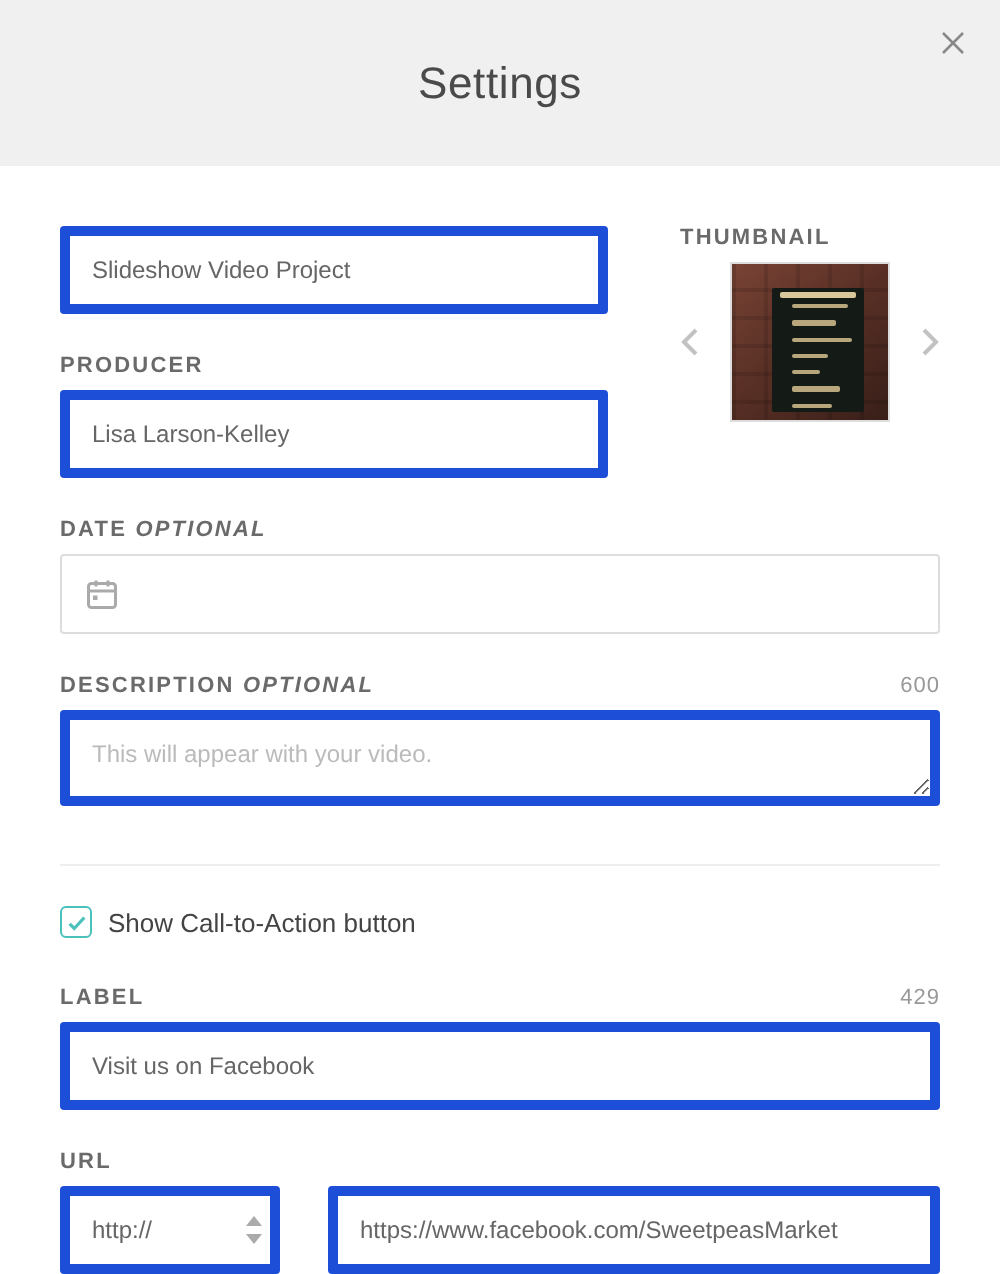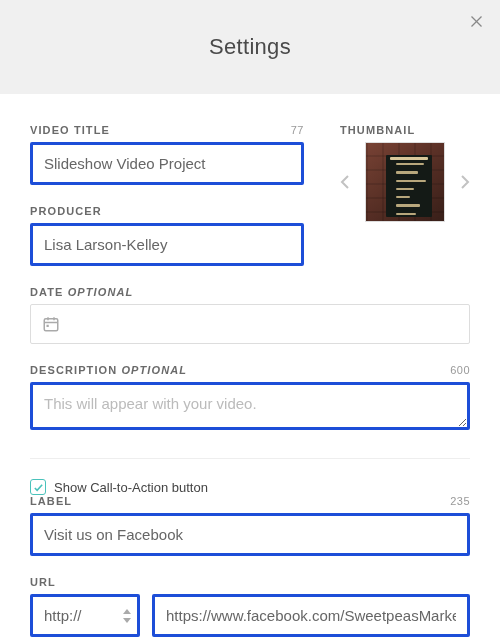--- a/index.html
+++ b/index.html
@@ -6,21 +6,21 @@
     body {
       font-family: -apple-system, BlinkMacSystemFont, "Helvetica Neue", Arial, sans-serif;
       background: #fff;
       width: 500px;
       height: 637px;
       overflow: hidden;
       color: #333;
     }
     .header {
       background: #f0f0f0;
-      height: 94px;
+      height: 83px;
       position: relative;
       display: flex;
       align-items: center;
       justify-content: center;
     }
     .header h1 {
       font-size: 22px;
       font-weight: 400;
       color: #4a4a4a;
       letter-spacing: 0.3px;
@@ -54,24 +54,24 @@
       text-transform: uppercase;
     }
     .field-label .optional { font-style: italic; }
     .counter {
       font-size: 11px;
       color: #999;
       letter-spacing: 0.5px;
     }
     input[type=text], textarea, select {
       width: 100%;
-      border: 3px solid #1d4ed8;
+      border: 5px solid #1d4ed8;
       border-radius: 2px;
       padding: 10px 11px;
-      font-size: 15px;
+      font-size: 12px;
       color: #666;
       font-family: inherit;
       background: #fff;
       outline: none;
     }
     input[type=text]::placeholder, textarea::placeholder { color: #bbb; }
     textarea { resize: both; height: 48px; }
     .date-input {
       display: flex;
       align-items: center;
@@ -144,35 +144,35 @@
     .thumb .signboard .sline:nth-child(6){ width: 14px; }
     .thumb .signboard .sline:nth-child(7){ width: 24px; }
     .thumb .signboard .sline:nth-child(8){ width: 20px; }
     .divider {
       border: 0;
       border-top: 1px solid #eee;
       margin: 8px 30px 20px 30px;
     }
     .checkbox-row {
       display: flex; align-items: center; gap: 8px;
-      margin-bottom: 0;
+      margin-bottom: 24px;
       text-align: right;
     }
     .cbx {
       width: 16px; height: 16px;
       border: 1.5px solid #4ac2bb;
       border-radius: 3px;
       display: flex; align-items: center; justify-content: center;
       color: #4ac2bb;
       cursor: pointer;
       background: #fff;
     }
     .cbx svg { width: 11px; height: 11px; }
     .cbx-label { font-size: 13px; color: #444; }
-    .url-row { display: flex; gap: 12px; }
+    .url-row { display: flex; gap: 24px; }
     .select-wrap {
       position: relative;
       width: 110px;
       flex-shrink: 0;
     }
     .select-wrap select {
       appearance: none;
       -webkit-appearance: none;
       padding-right: 26px;
       color: #666;
@@ -200,24 +200,20 @@
         <line x1="20" y1="4" x2="4" y2="20"></line>
     </svg>
   </div>
 </div>
 
 <div class="content">
   <div class="row">
     <div class="col-left">
 
       <div class="field">
-        <div class="label-line">
-          <div class="field-label">VIDEO TITLE</div>
-          <div class="counter">77</div>
-        </div>
         <input type="text" value="Slideshow Video Project" style="">
       </div>
 
       <div class="field">
         <div class="label-line">
           <div class="field-label">PRODUCER</div>
         </div>
         <input type="text" value="Lisa Larson-Kelley" style="">
       </div>
 
@@ -293,21 +289,21 @@
       <svg viewBox="0 0 24 24" fill="none" stroke="currentColor" stroke-width="3.5">
           <polyline points="4,13 9,18 20,6"></polyline>
         </svg>
     </div>
     <div class="cbx-label">Show Call-to-Action button</div>
   </div>
 
   <div class="field">
     <div class="label-line">
       <div class="field-label">LABEL</div>
-      <div class="counter">235</div>
+      <div class="counter">429</div>
     </div>
     <input type="text" value="Visit us on Facebook" style="">
   </div>
 
   <div class="field">
     <div class="label-line">
       <div class="field-label">URL</div>
     </div>
     <div class="url-row">
       <div class="select-wrap">

